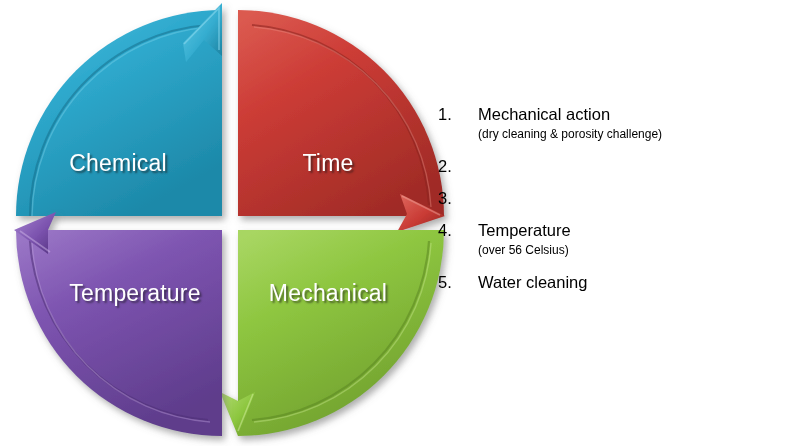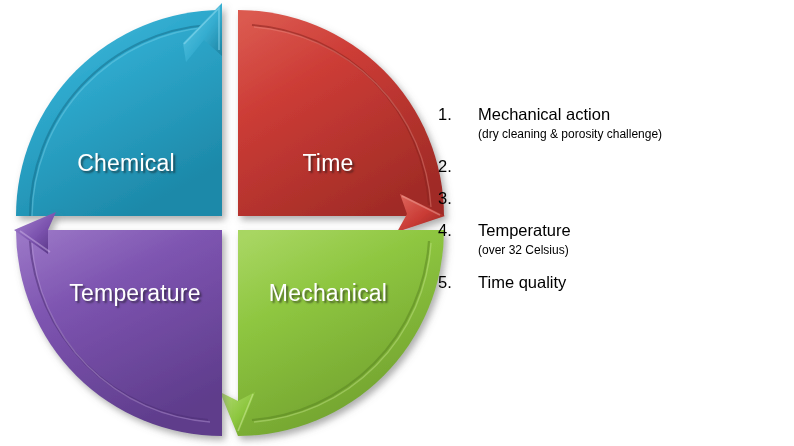--- a/index.html
+++ b/index.html
@@ -42,21 +42,21 @@
     position: absolute;
     color: #ffffff;
     font-family: "Liberation Sans", sans-serif;
     font-size: 23px;
     font-weight: 400;
     letter-spacing: 0.2px;
     white-space: nowrap;
     text-shadow: 2px 2px 2px rgba(20,20,20,0.55);
     pointer-events: none;
   }
-  #label-chemical    { left: 38px;  top: 150px; width: 160px; text-align: center; }
+  #label-chemical    { left: 30px;  top: 150px; width: 160px; text-align: center; }
   #label-time        { left: 240px; top: 150px; width: 160px; text-align: center; }
   #label-temperature { left: 38px;  top: 280px; width: 178px; text-align: center; }
   #label-mechanical  { left: 236px; top: 280px; width: 168px; text-align: center; }
 
   
   #factor-list {
     position: absolute;
     left: 438px;
     top: 104px;
     width: 350px;
@@ -205,25 +205,25 @@
     </div>
 
     <div class="factor-row">
       <span class="factor-num">3.</span>
     </div>
 
     <div class="factor-row">
       <span class="factor-num">4.</span>
       <span class="factor-text">
         <span>Temperature</span>
-        <span class="factor-sub">(over 32 Celsius)</span>
+        <span class="factor-sub">(over 56 Celsius)</span>
       </span>
     </div>
 
     <div class="factor-row">
       <span class="factor-num">5.</span>
       <span class="factor-text">
-        <span>Time quality</span>
+        <span>Water cleaning</span>
       </span>
     </div>
 
   </div>
 </div>
 
 </body></html>

